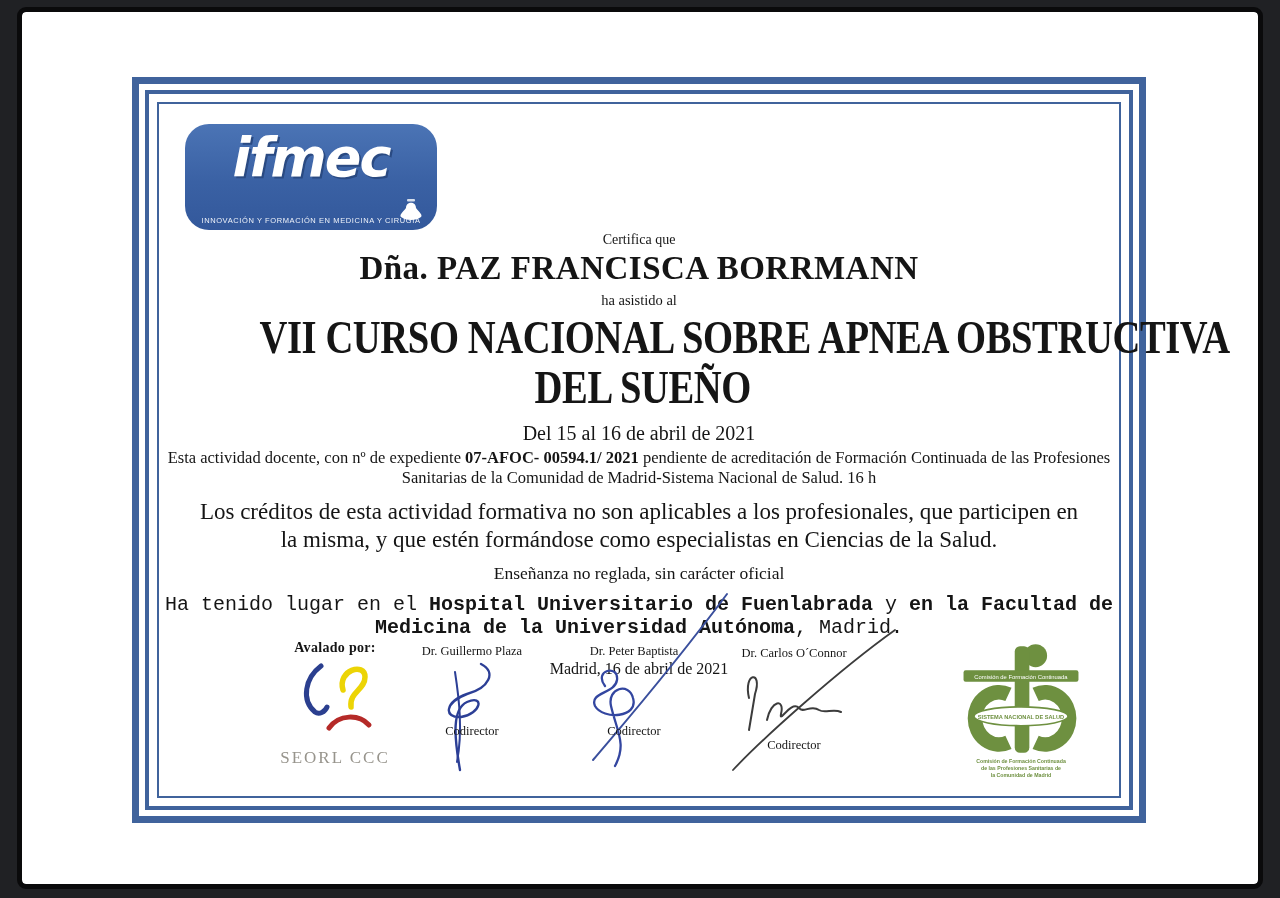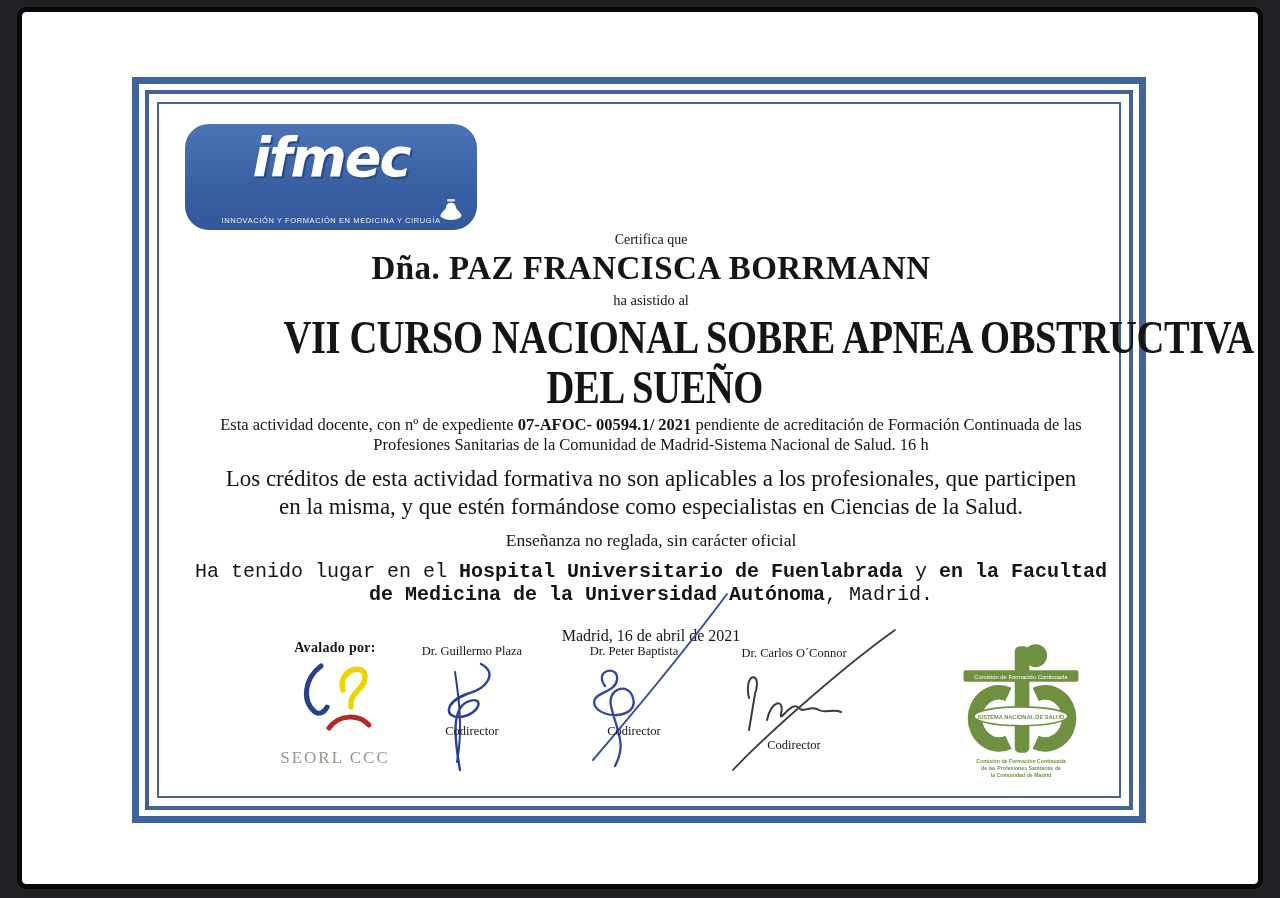--- a/index.html
+++ b/index.html
@@ -25,41 +25,41 @@
   }
   .frame-inner{
     position:absolute;inset:8px;border:2px solid #40639c;
   }
   .cert-content{
     position:absolute;inset:0;text-align:center;color:#151515;
   }
 
   
   .ifmec-logo{
-    position:absolute;left:26px;top:20px;width:292px;height:106px;
+    position:absolute;left:26px;top:20px;width:252px;height:106px;
     border-radius:24px;
     background:linear-gradient(180deg,#4b74b5 0%,#3a61a4 55%,#33589b 100%);
     display:flex;flex-direction:column;align-items:center;justify-content:center;gap:23px;
   }
   .ifmec-word{
     font-family:"DejaVu Sans","Liberation Sans",sans-serif;
     font-style:italic;font-weight:bold;font-size:54px;line-height:54px;
     color:#ffffff;letter-spacing:-2px;
     text-shadow:2px 2px 0 #2a4a82;
     margin-top:2px;
   }
   .ifmec-sub{
     font-family:"Liberation Sans","DejaVu Sans",sans-serif;
     font-size:7.5px;letter-spacing:.6px;color:#eef2fa;margin-top:8px;
     white-space:nowrap;
   }
   .ifmec-mascot{position:absolute;right:12px;bottom:8px;}
 
   
-  .stack{padding-top:128px;padding-left:24px;}
+  .stack{padding-top:128px;}
   .certifica{font-size:14px;}
   .recipient{font-size:33px;font-weight:bold;letter-spacing:.5px;margin-top:2px;}
   .asistido{font-size:14.5px;margin-top:5px;}
   .course-title{margin-top:4px;font-weight:bold;line-height:1.08;margin-left:8px;}
   .course-title .tline{
     display:inline-block;font-size:46px;white-space:nowrap;
     transform:scaleX(.84);transform-origin:50% 0;letter-spacing:-.5px;
   }
   .date-range{font-size:20px;margin-top:10px;}
   .expediente{font-size:16.5px;line-height:1.22;margin-top:3px;padding:0 4px;}
@@ -101,20 +101,21 @@
           </div>
 
           <div class="stack">
             <div class="certifica">Certifica que</div>
             <div class="recipient">Dña. PAZ FRANCISCA BORRMANN</div>
             <div class="asistido">ha asistido al</div>
             <div class="course-title">
               <span class="tline">VII CURSO NACIONAL SOBRE APNEA OBSTRUCTIVA</span><br>
               <span class="tline">DEL SUEÑO</span>
             </div>
+            <div class="date-range">Del 15 al 16 de abril de 2021</div>
             <div class="expediente"><span>Esta actividad docente, con nº de expediente </span><b>07-AFOC- 00594.1/ 2021</b><span> pendiente de acreditación de Formación Continuada de las Profesiones Sanitarias de la Comunidad de Madrid-Sistema Nacional de Salud. 16 h</span></div>
             <div class="credits">Los créditos de esta actividad formativa no son aplicables a los profesionales, que participen en la misma, y que estén formándose como especialistas en Ciencias de la Salud.</div>
             <div class="ensenanza">Enseñanza no reglada, sin carácter oficial</div>
             <div class="venue"><span>Ha tenido lugar en el </span><b>Hospital Universitario de Fuenlabrada</b><span> y </span><b>en la Facultad de Medicina de la Universidad Autónoma</b><span>, Madrid.</span></div>
             <div class="place-date">Madrid, 16 de abril de 2021</div>
           </div>
 
           <div class="sig-area">
 
             <div class="avalado">

